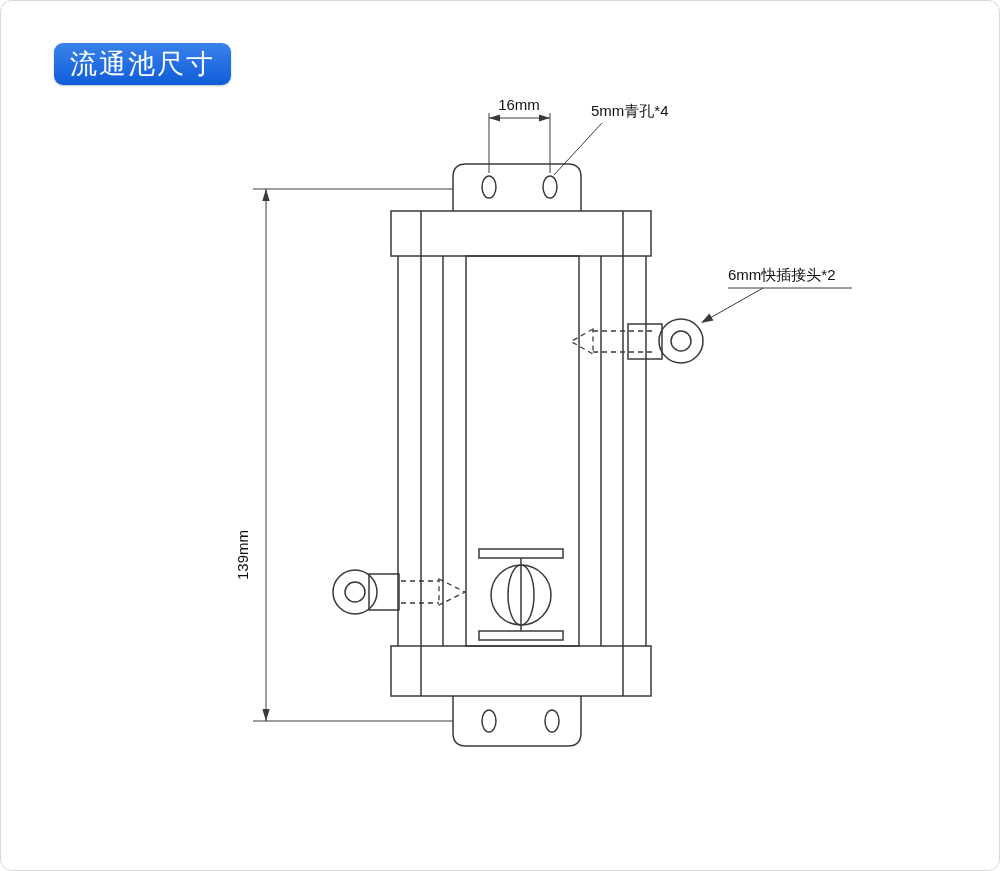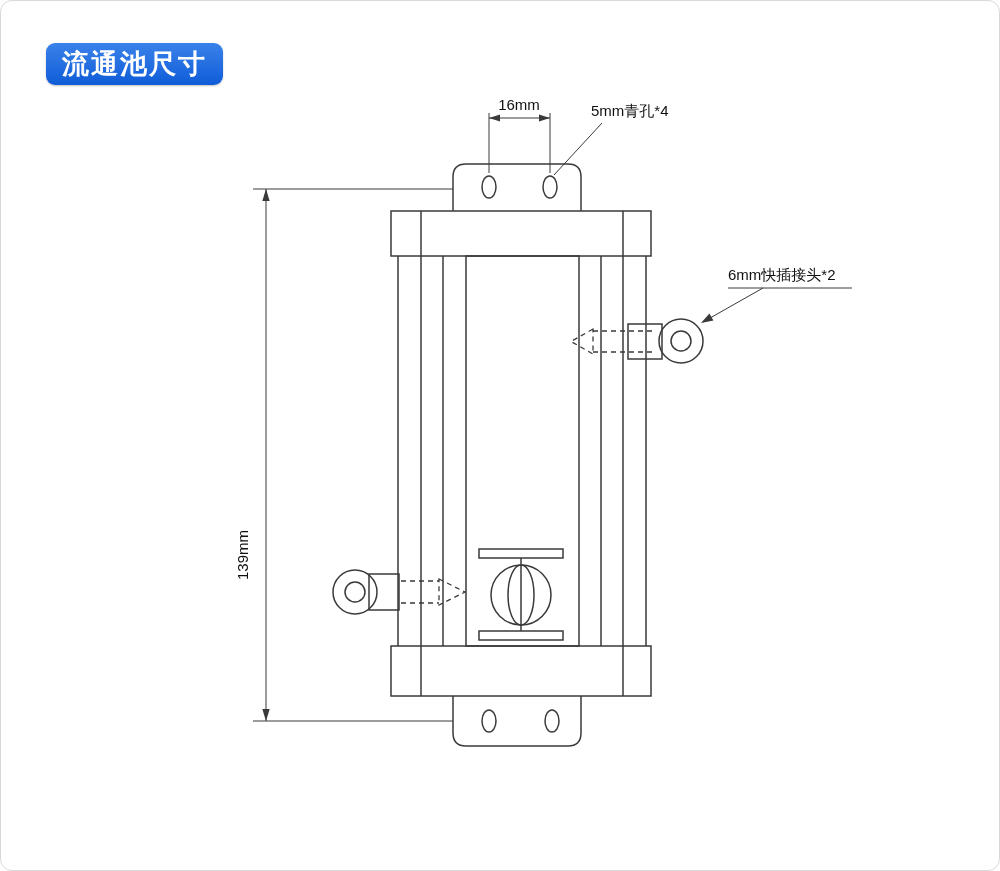--- a/index.html
+++ b/index.html
@@ -17,26 +17,26 @@
     position:relative;
     width:1000px;height:871px;
     box-sizing:border-box;
     background:var(--background);
     border:1px solid var(--page_border);
     border-radius:12px;
     overflow:hidden;
     font-family:"Liberation Sans","DejaVu Sans",sans-serif;
   }
   .badge{
-    position:absolute;left:45px;top:42px;
+    position:absolute;left:53px;top:42px;
     padding:5px 16px;
     background:linear-gradient(180deg,var(--badge_bg_light),var(--badge_bg));
     border-radius:9px;
     color:var(--badge_text);
-    font-size:27px;font-weight:bold;letter-spacing:2px;
+    font-size:27px;font-weight:normal;letter-spacing:2px;
     line-height:1.2;
     box-shadow:0 1px 2px rgba(0,0,0,.25);
   }
   svg{position:absolute;left:0;top:0;}
   .draw{stroke:var(--line);stroke-width:1.5;fill:none;}
   .thin{stroke:var(--line);stroke-width:1;fill:none;}
   .dash{stroke:var(--line);stroke-width:1.3;fill:none;stroke-dasharray:5 4;}
   .arrow{fill:var(--line);stroke:none;}
   .lbl{fill:#111;stroke:none;font-family:"Liberation Sans","DejaVu Sans",sans-serif;font-size:15px;}
 </style>

